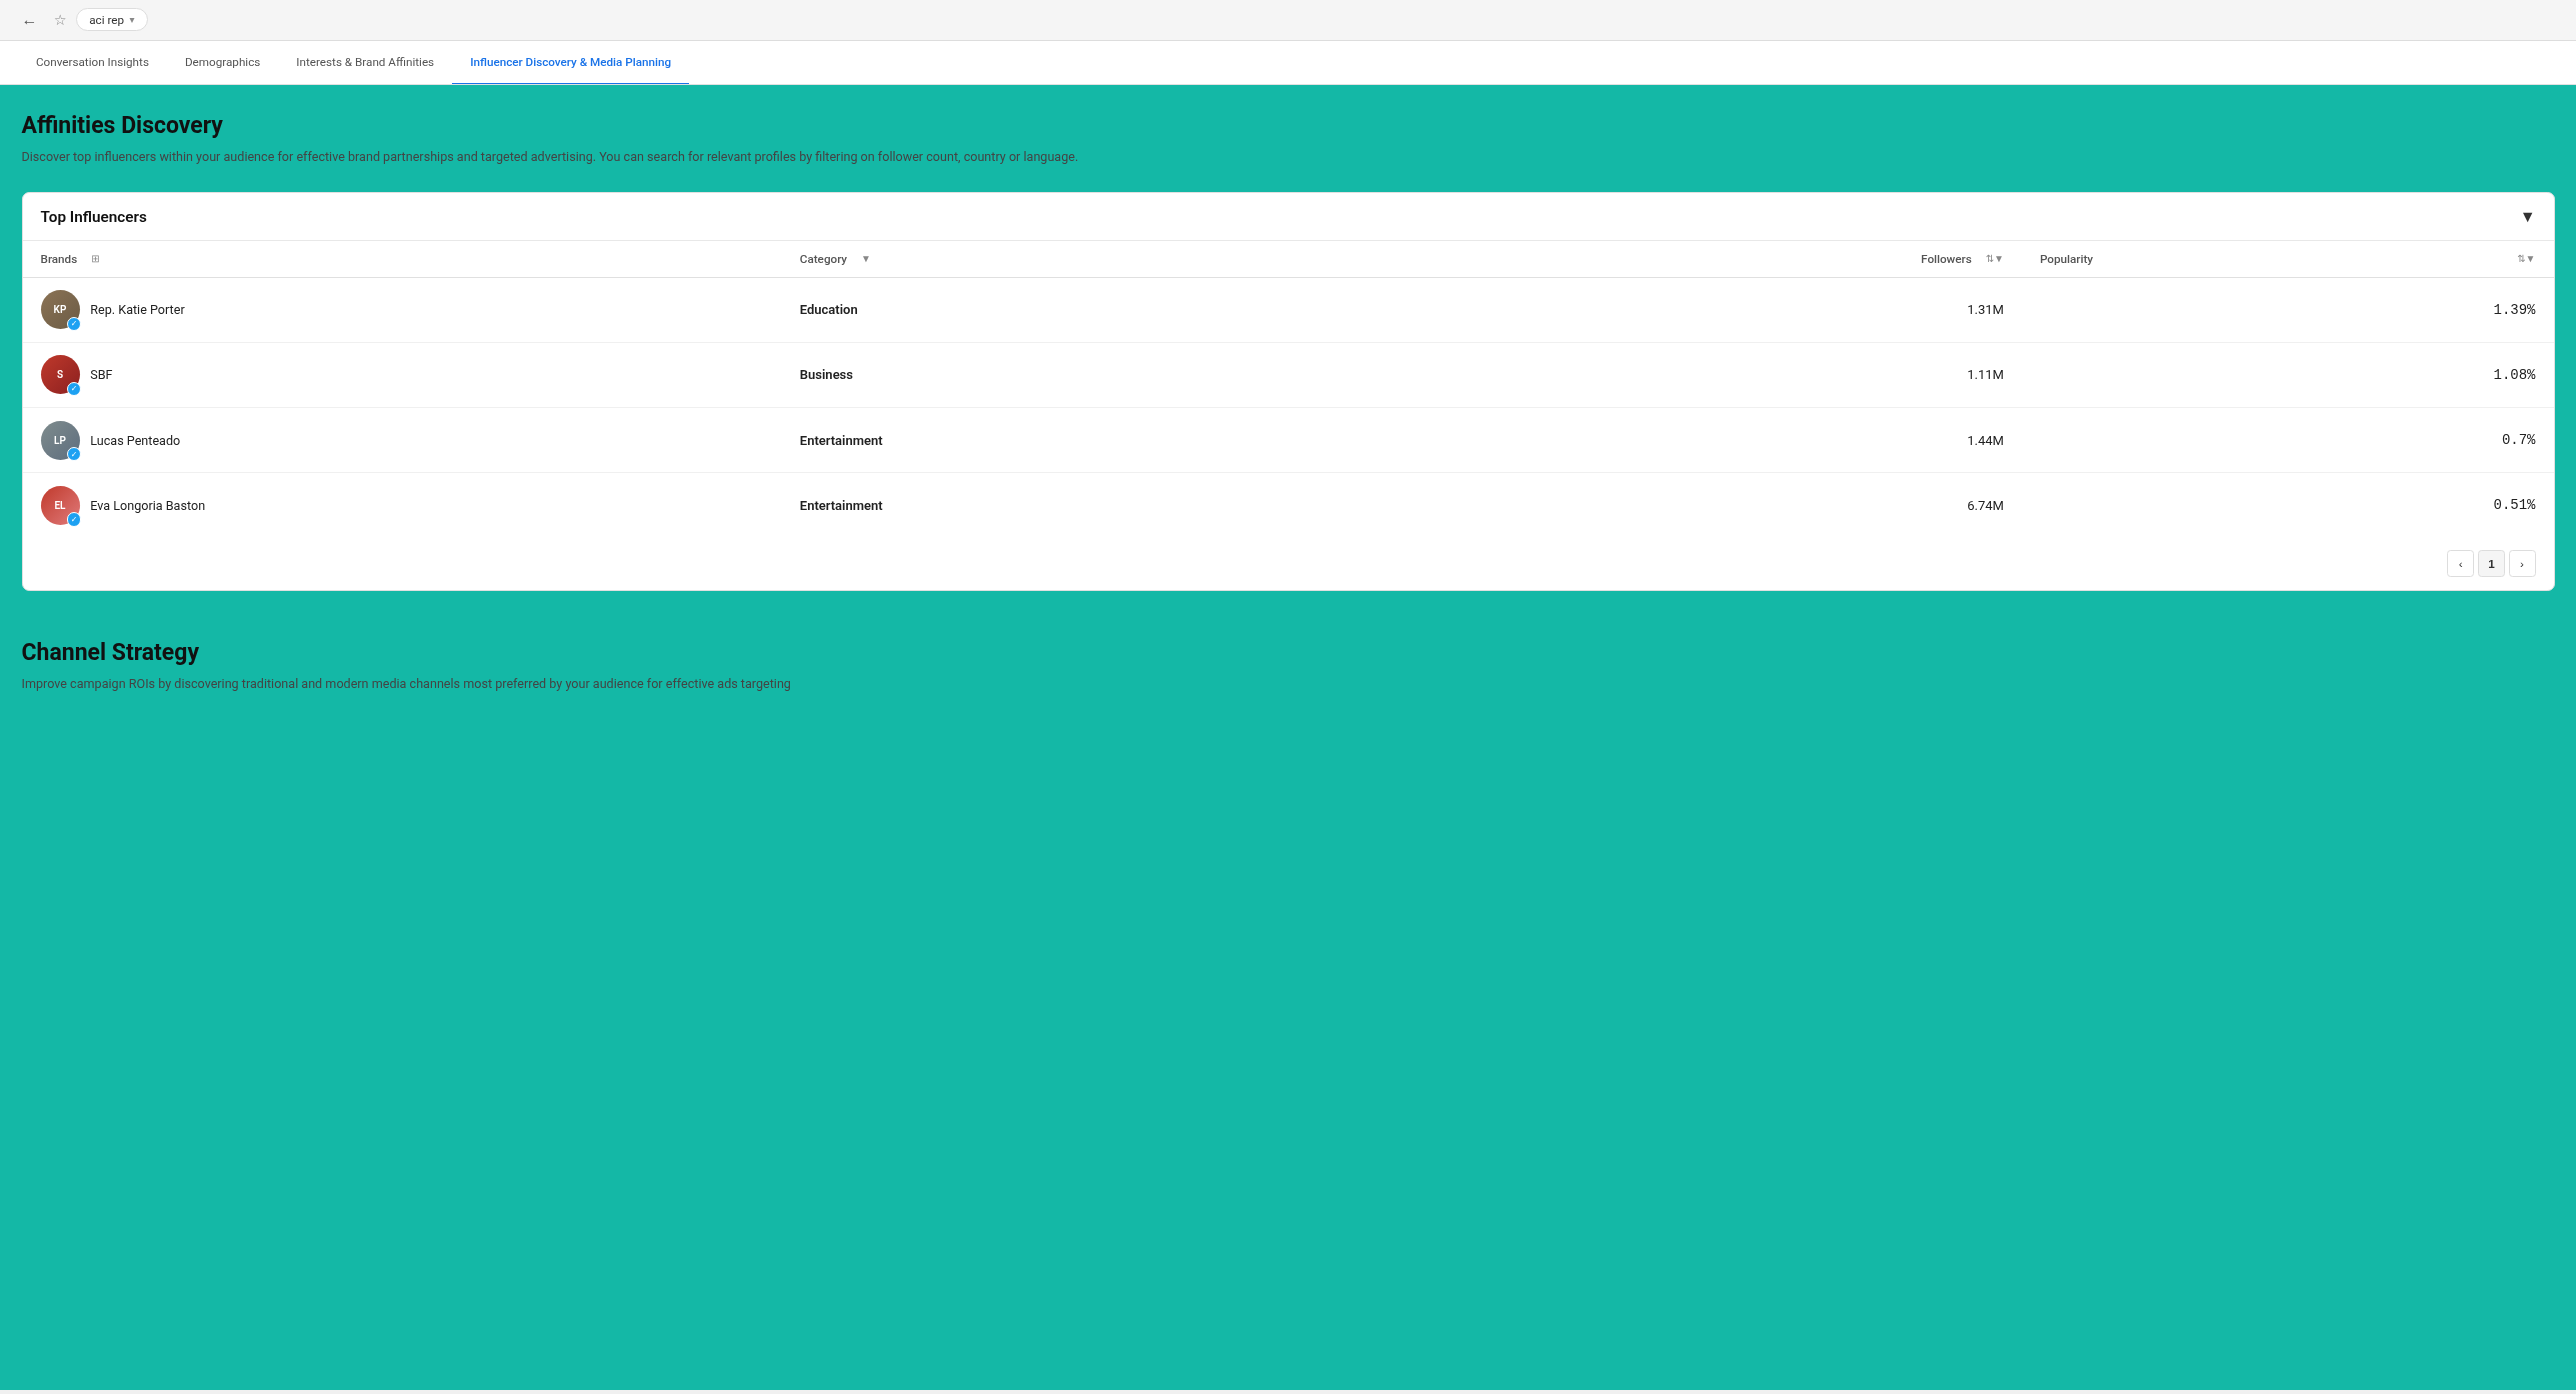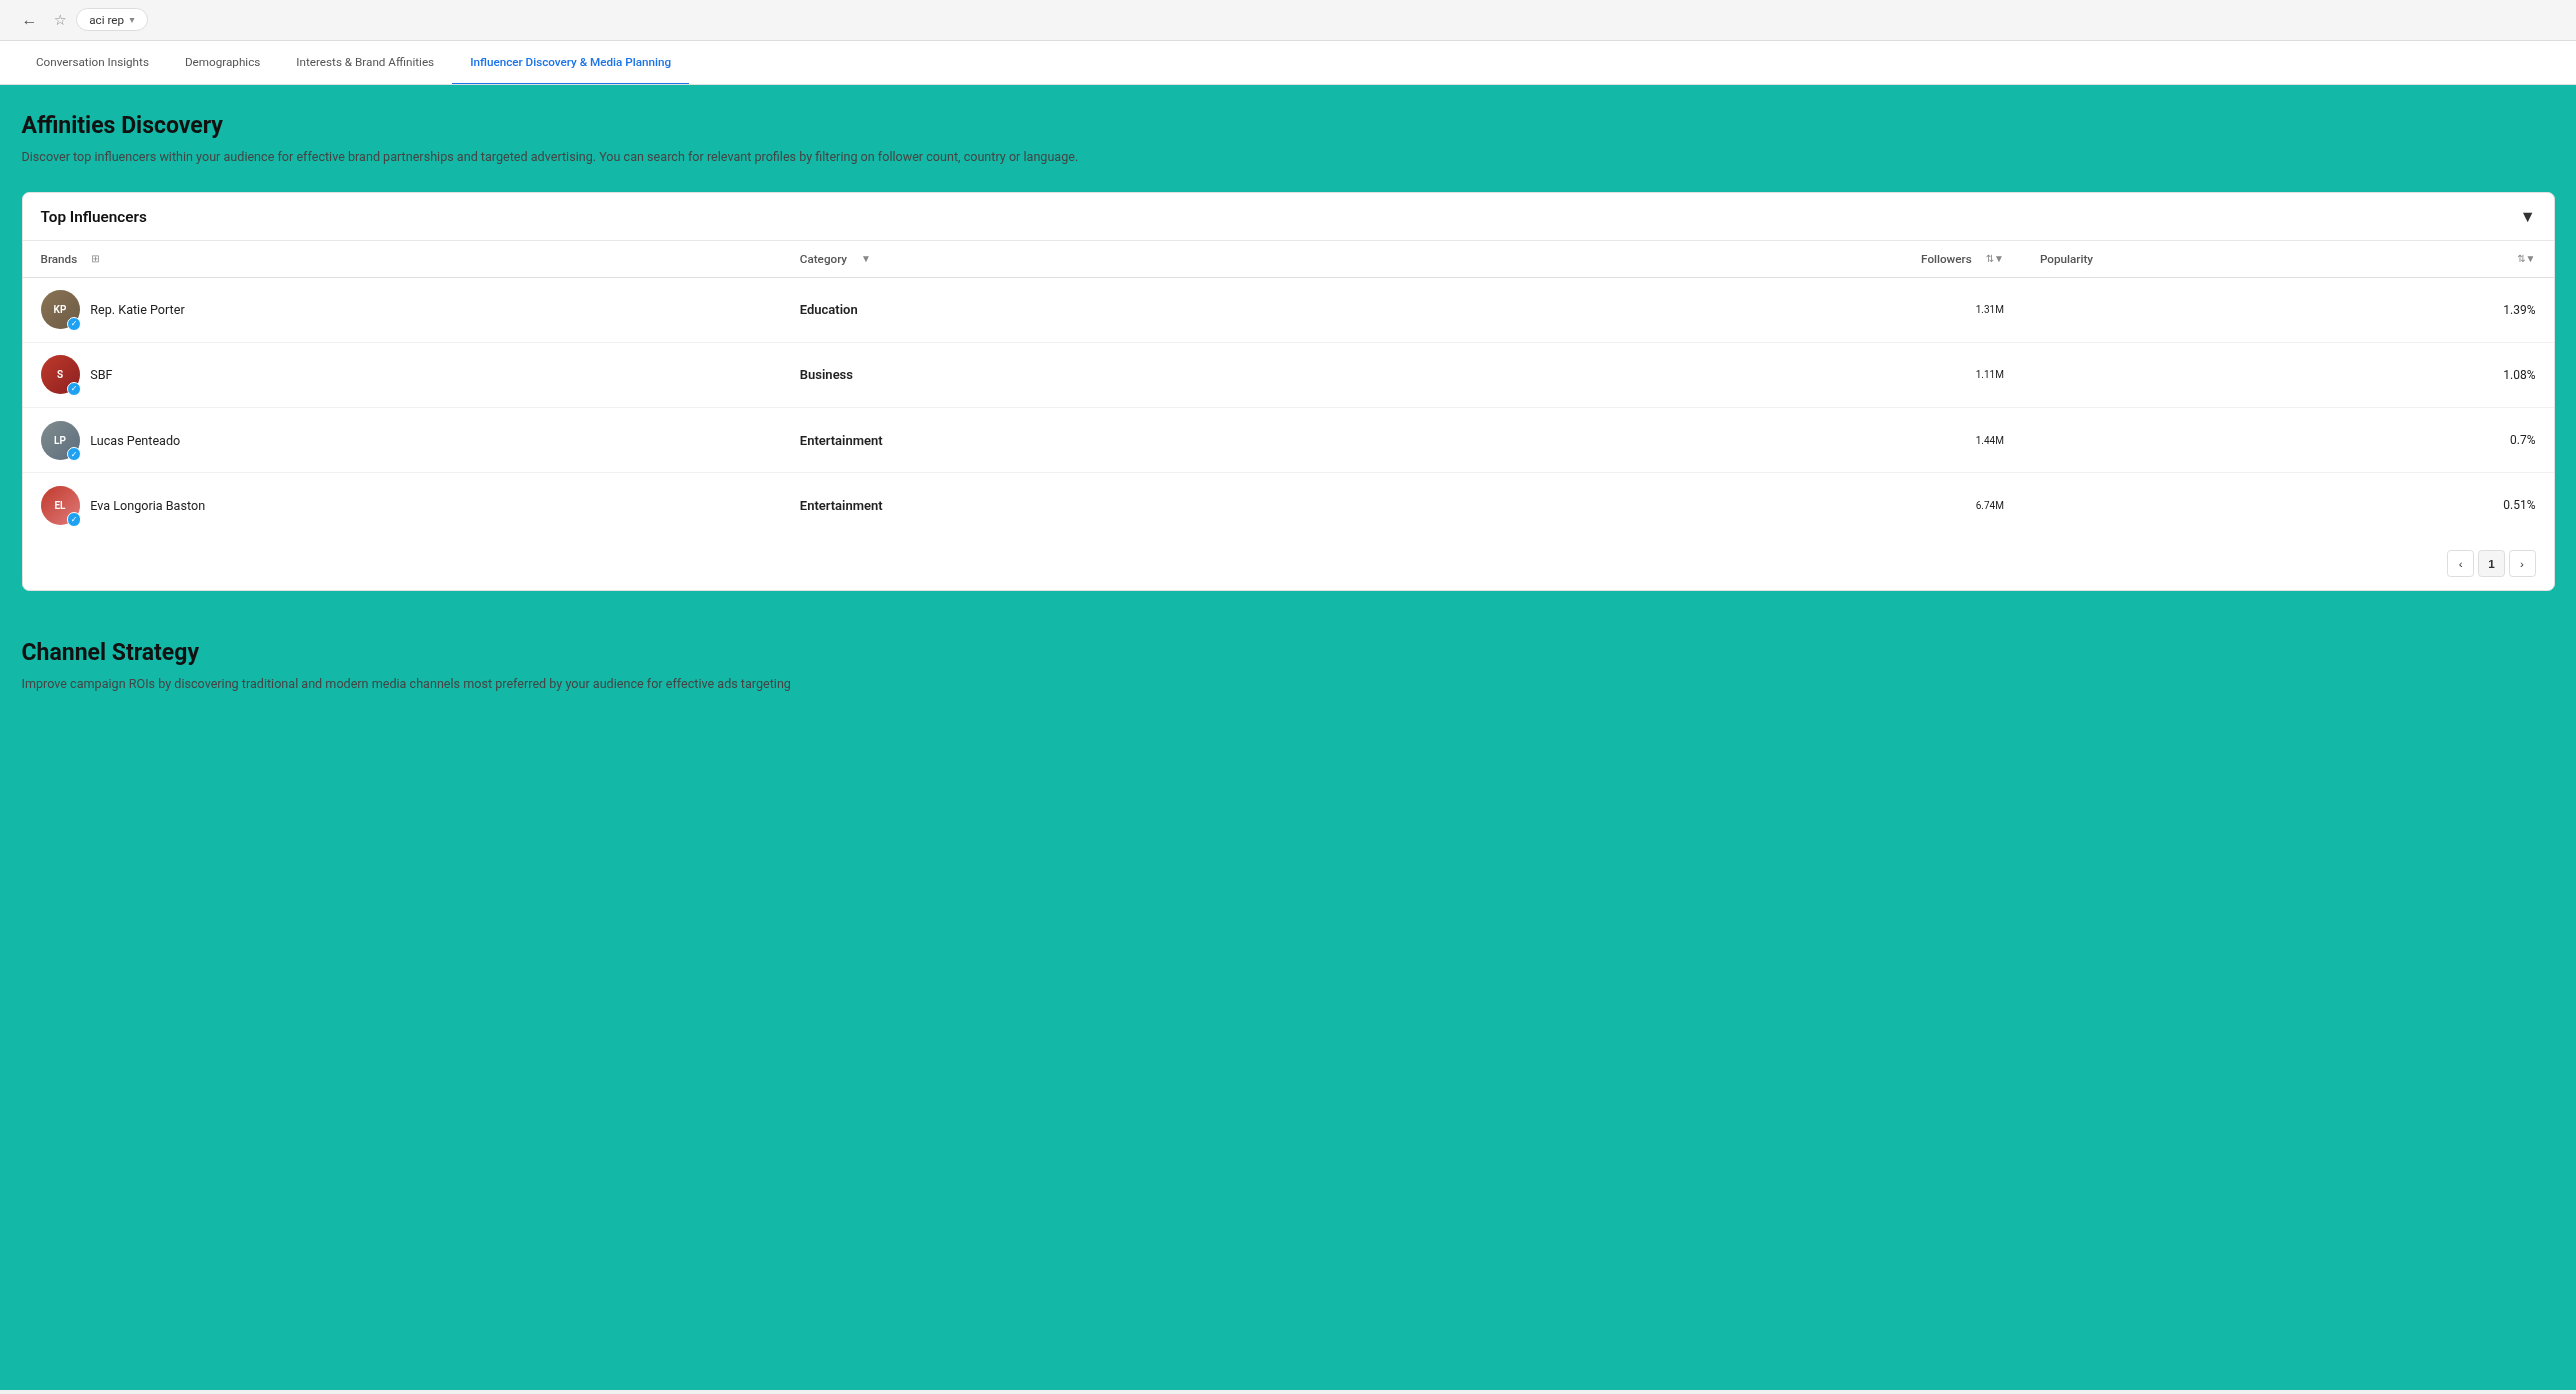--- a/index.html
+++ b/index.html
@@ -221,29 +221,30 @@
       font-weight: 400;
     }
 
     .category-cell {
       font-size: 13px;
       font-weight: 600;
       color: #222;
     }
 
     .followers-cell {
-      font-size: 10px;
+      font-size: 13px;
       color: #222;
       text-align: right;
     }
 
     .popularity-cell {
-      font-size: 12px;
+      font-size: 14px;
       color: #222;
       text-align: right;
+      font-family: Liberation Mono, monospace;
     }
 
     .pagination {
       display: flex;
       justify-content: flex-end;
       align-items: center;
       padding: 12.6px 18px;
       gap: 3.6px;
     }
 

